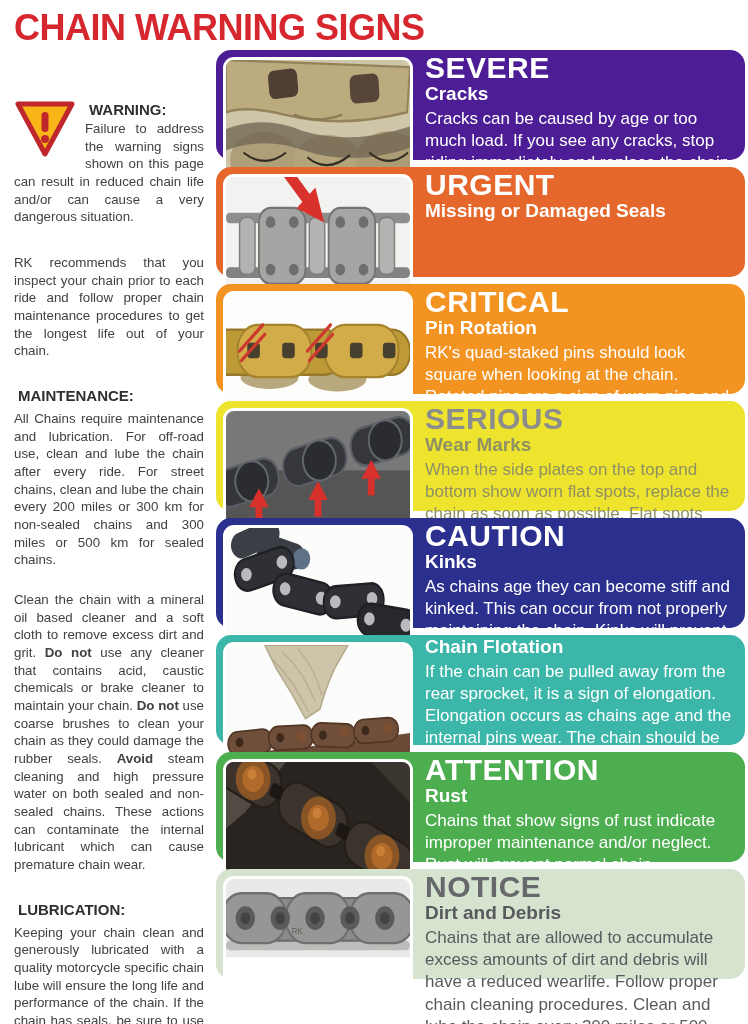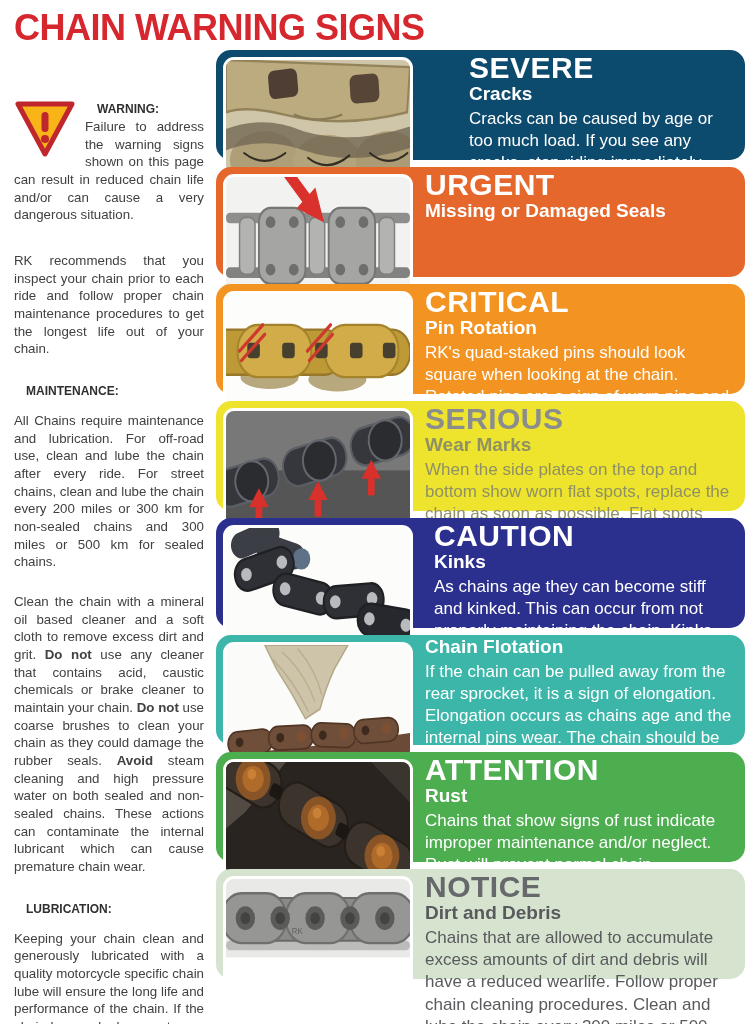--- a/index.html
+++ b/index.html
@@ -1,20 +1,20 @@
 <!DOCTYPE html>
 <html><head>
 <meta charset="utf-8">
 <style>
   html,body{margin:0;padding:0;background:#ffffff;}
   body{width:748px;height:1024px;font-family:"Liberation Sans",sans-serif;overflow:hidden;}
   .page-title{color:#D7272E;font-size:36px;font-weight:bold;letter-spacing:-0.5px;padding:10px 0 4px 14px;line-height:1.0;}
   .main{display:flex;align-items:flex-start;}
   .sidebar{width:216px;box-sizing:border-box;padding:50px 12px 0 14px;color:#414144;font-size:13.3px;line-height:1.33;text-align:justify;}
-  .sidebar .sec-heading{font-weight:bold;font-size:12px;color:#2E2F31;margin:12px;}
+  .sidebar .sec-heading{font-weight:bold;font-size:15px;color:#2E2F31;margin:4px;}
   .sidebar p{margin:0 0 15px 0;}
   .sidebar .section{margin-bottom:26px;}
   .warn-tri{float:left;width:62px;height:58px;margin:0 9px 4px 0;}
   .cards{flex:1;display:flex;flex-direction:column;gap:7px;padding:0 3px 0 0;box-sizing:border-box;}
   .card{border-radius:15px;height:110px;display:flex;padding:7px;box-sizing:border-box;}
   .photo-frame{width:190px;height:120px;background:#ffffff;border-radius:11px;padding:3px;box-sizing:border-box;flex-shrink:0;}
   .photo-frame svg{width:100%;height:100%;border-radius:8px;display:block;}
   .card-text{padding:0 4px 0 12px;margin-top:-5px;}
   .card-title{font-size:30px;font-weight:bold;letter-spacing:0.5px;line-height:1.08;}
   .card-sub{font-size:19px;font-weight:bold;line-height:1.1;margin-top:0px;}
@@ -44,21 +44,21 @@
       <p><span>Clean the chain with a mineral oil based cleaner and a soft cloth to remove excess dirt and grit. </span><b>Do not</b><span> use any cleaner that contains acid, caustic chemicals or brake cleaner to maintain your chain. </span><b>Do not</b><span> use coarse brushes to clean your chain as they could damage the rubber seals. </span><b>Avoid</b><span> steam cleaning and high pressure water on both sealed and non-sealed chains. These actions can contaminate the internal lubricant which can cause premature chain wear.</span></p>
     </div>
     <div class="section">
       <div class="sec-heading">LUBRICATION:</div>
       <p>Keeping your chain clean and generously lubricated with a quality motorcycle specific chain lube will ensure the long life and performance of the chain. If the chain has seals, be sure to use an O-Ring safe chain lubricant.</p>
     </div>
   </div>
 
   <div class="cards">
 
-    <div class="card" style="background: #0c4a6e; gap: 44px;">
+    <div class="card" style="background: #4c1d95;">
       <div class="photo-frame">
         <svg viewBox="0 0 190 96" preserveAspectRatio="none">
           <rect width="190" height="96" fill="#CFC5A8"></rect>
           <ellipse cx="40" cy="84" rx="36" ry="24" fill="#AF9F78"></ellipse>
           <ellipse cx="105" cy="87" rx="36" ry="24" fill="#B4A47C"></ellipse>
           <ellipse cx="168" cy="84" rx="34" ry="24" fill="#AC9C75"></ellipse>
           <path d="M0,58 Q40,46 80,60 Q130,72 190,56 L190,74 Q130,90 80,76 Q40,64 0,76 Z" fill="#6D6350" opacity="0.75"></path>
           <path d="M18,78 Q40,92 62,78" stroke="#332D24" fill="none" stroke-width="1.8"></path>
           <path d="M84,82 Q105,96 128,80" stroke="#332D24" fill="none" stroke-width="1.8"></path>
           <path d="M148,78 Q168,92 188,78" stroke="#332D24" fill="none" stroke-width="1.8"></path>
@@ -166,21 +166,21 @@
           </g>
         </svg>
       </div>
       <div class="card-text">
         <div class="card-title" style="color: rgb(138, 140, 142);">SERIOUS</div>
         <div class="card-sub" style="color: rgb(143, 145, 101);">Wear Marks</div>
         <div class="card-body" style="color: rgb(143, 145, 101);">When the side plates on the top and bottom show worn flat spots, replace the chain as soon as possible. Flat spots indicate the wearing away of metal and chain strength has been reduced.</div>
       </div>
     </div>
 
-    <div class="card" style="background: rgb(43, 47, 141); gap: 9px;">
+    <div class="card" style="background: rgb(43, 47, 141);">
       <div class="photo-frame">
         <svg viewBox="0 0 190 96" preserveAspectRatio="none">
           <rect width="190" height="96" fill="#FCFCFA"></rect>
           <g transform="translate(2,8) rotate(-20)">
               <rect width="52" height="22" rx="11" fill="#3B3E44"></rect>
             </g>
           <g transform="translate(34,2) rotate(16)">
               <rect width="52" height="22" rx="11" fill="#3B3E44"></rect>
             </g>
           <circle cx="78" cy="26" r="9" fill="#5E7186"></circle>

